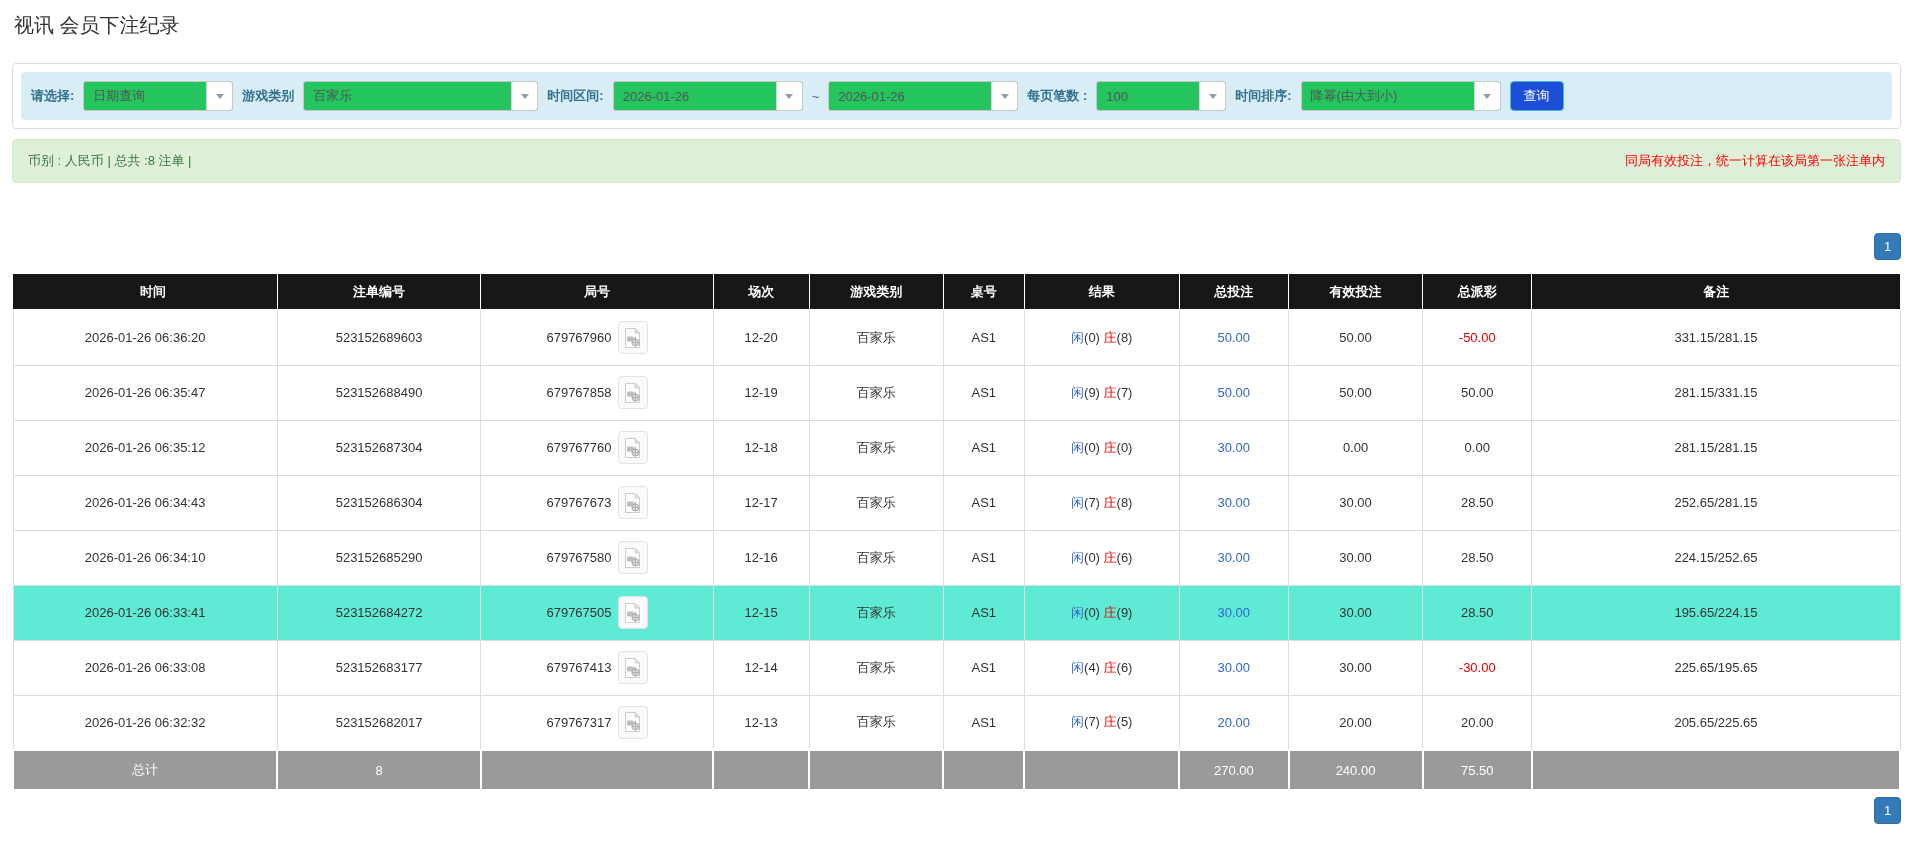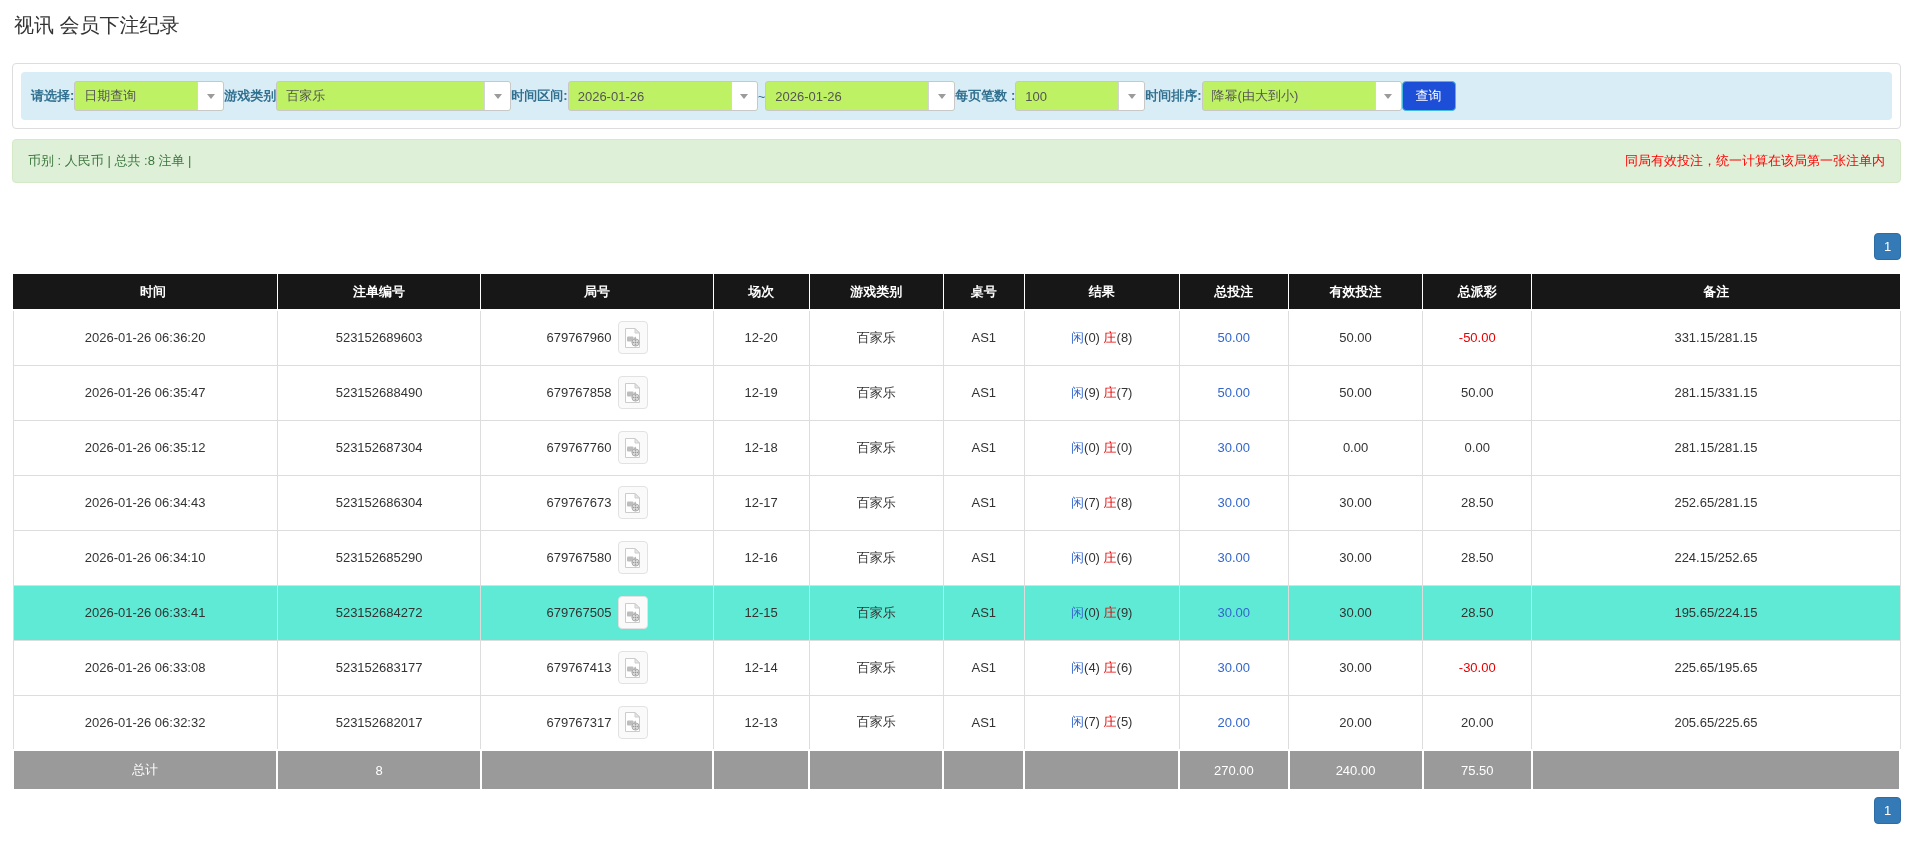--- a/index.html
+++ b/index.html
@@ -10,25 +10,25 @@
     color:#333;
   }
   .container { padding:8px 12px; }
 
   .page-title { font-size:20px; font-weight:500; color:#333; margin:4px 0 24px 2px; }
 
   
   .filter-panel { border:1px solid #ddd; border-radius:4px; background:#fff; padding:8px; }
   .filter-strip {
     background:#d9edf7; border-radius:4px; padding:9px 10px;
-    display:flex; align-items:center; white-space:nowrap;
+    display:flex; align-items:center; gap:9px; white-space:nowrap;
   }
   .f-label { font-size:13px; font-weight:bold; color:#31708f; }
   .combo {
-    display:flex; align-items:stretch; height:30px; background:#bef264;
+    display:flex; align-items:stretch; height:30px; background:#22c55e;
     border:1px solid #c8c8c8; border-radius:3px; overflow:hidden; cursor:pointer;
   }
   .combo-text { font-size:13px; color:#555; padding:0 9px; display:flex; align-items:center; flex:1; }
   .combo-arrow {
     width:26px; border-left:1px solid #d5d5d5; background:#fff;
     display:flex; align-items:center; justify-content:center;
   }
   .caret { width:0; height:0; border-left:4px solid transparent; border-right:4px solid transparent; border-top:5px solid #9b9b9b; }
   .tilde { font-size:13px; color:#31708f; }
   .search-btn {

